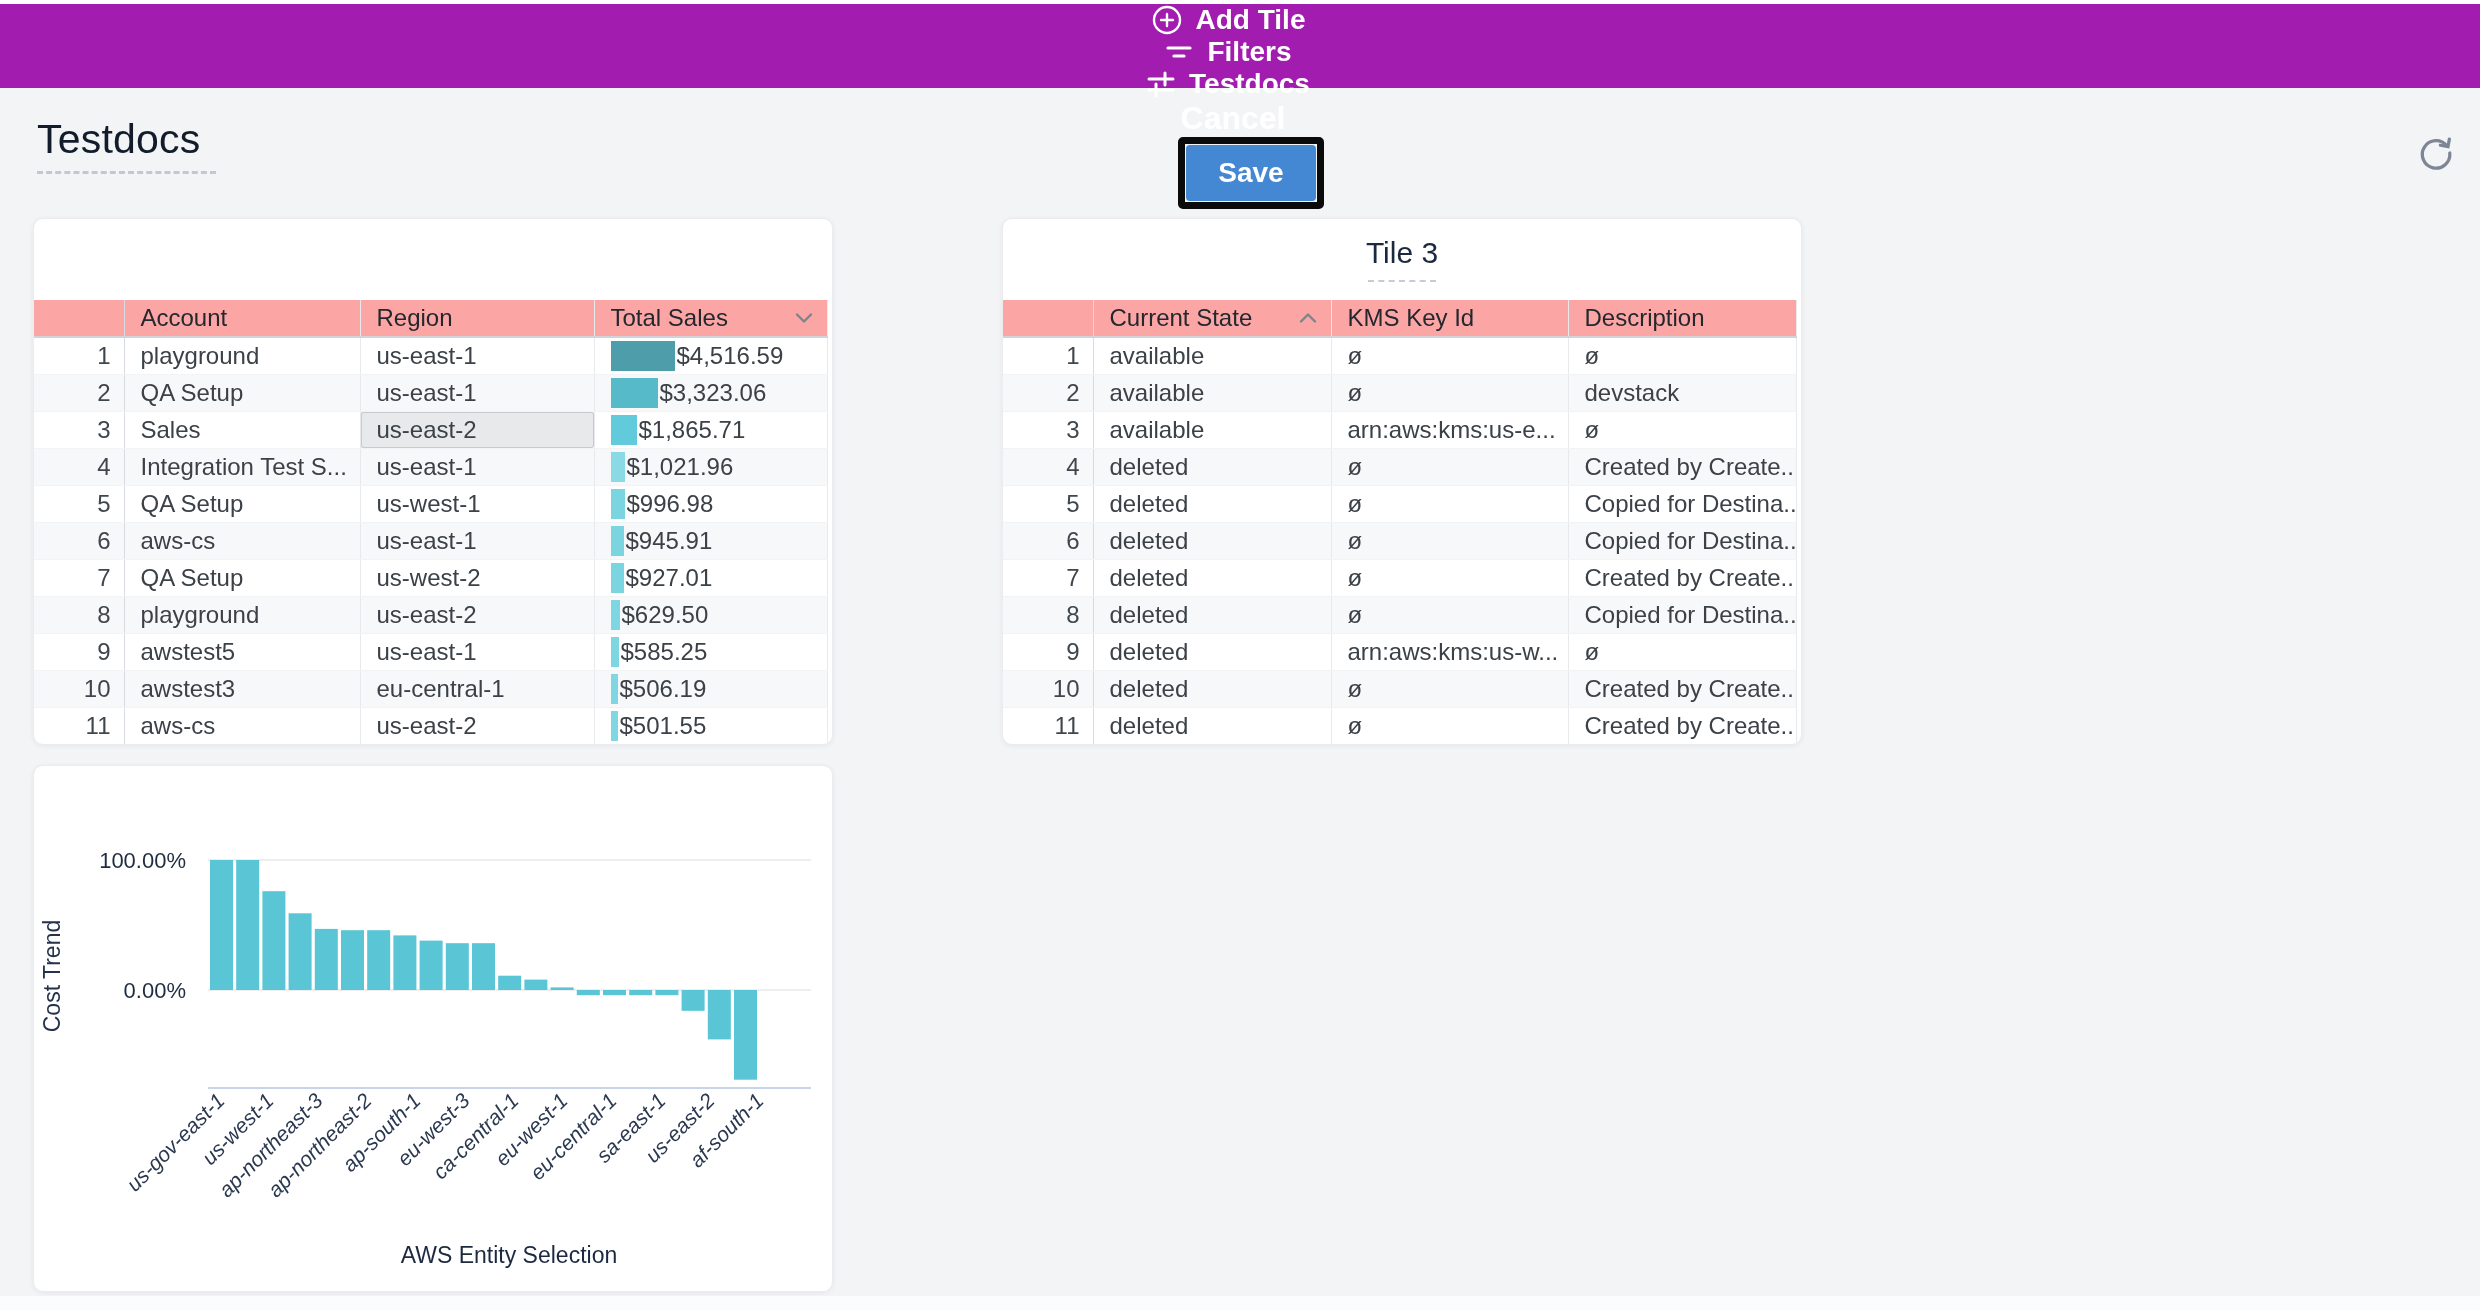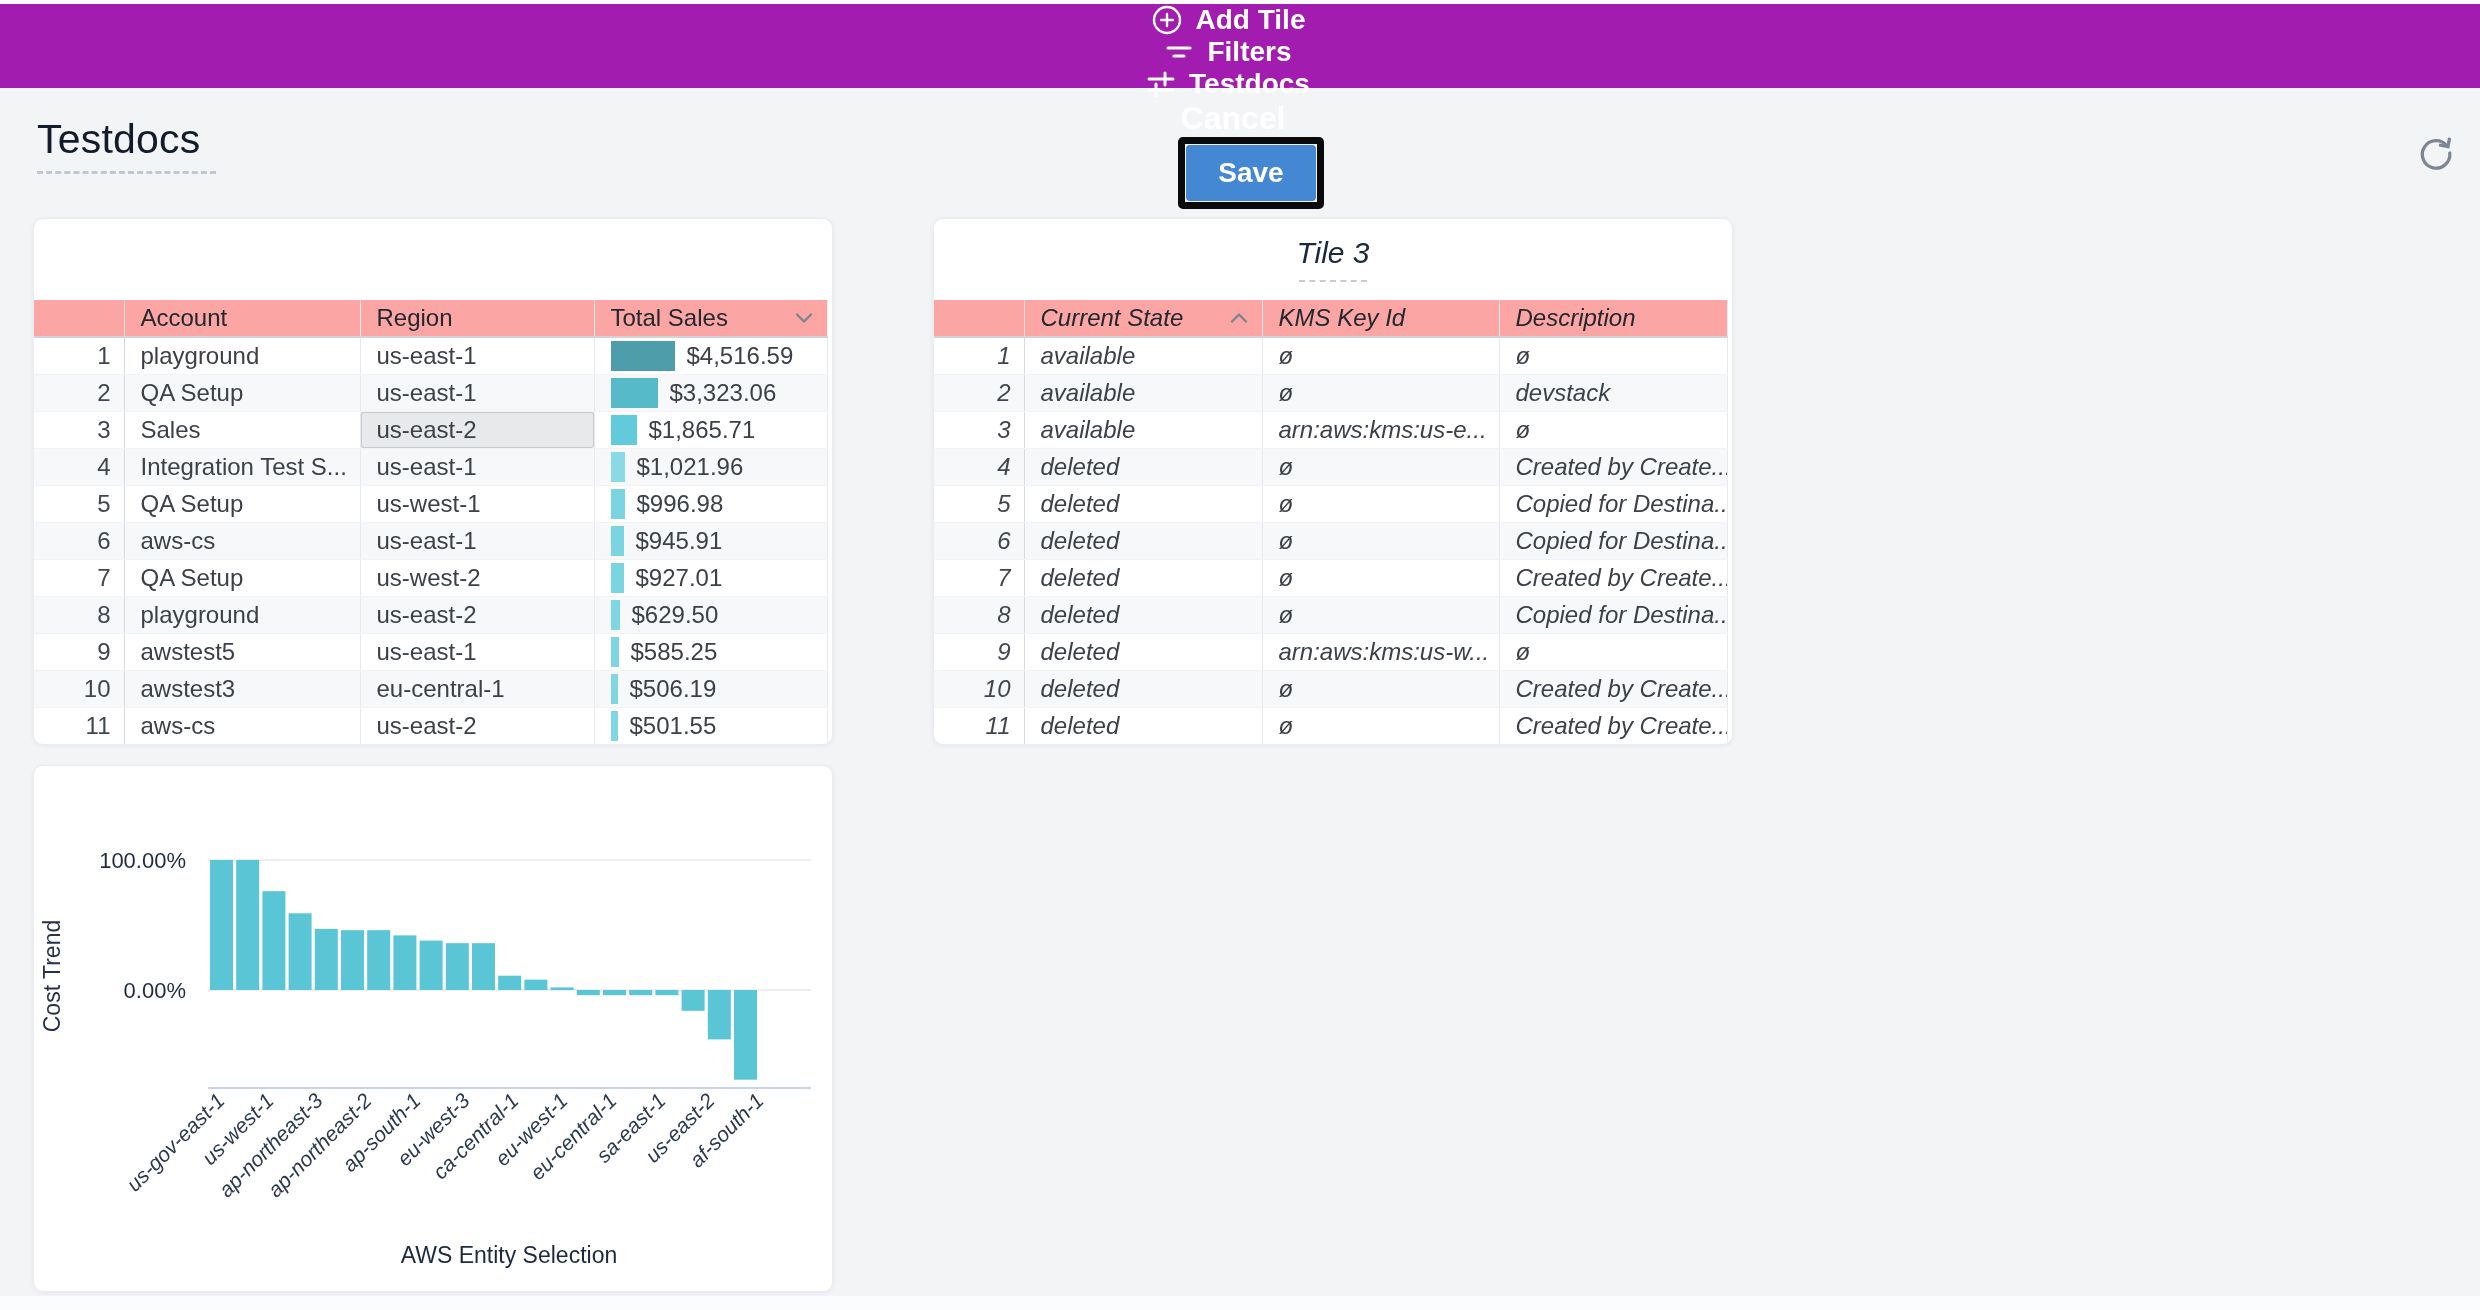--- a/index.html
+++ b/index.html
@@ -42,21 +42,21 @@
     background:none; border:none; cursor:pointer; padding:0; color:#7d8694;
   }
 
   
   .tile {
     position:absolute; width:800px; height:527px; background:#fff;
     border:1px solid #ececef; border-radius:10px; overflow:hidden;
     box-shadow:0 1px 5px rgba(25,39,70,.07);
   }
   .tile-1 { left:33px; top:218px; }
-  .tile-2 { left:933px; top:218px;font-style:italic; }
+  .tile-2 { left:1002px; top:218px; }
   .tile-3 { left:33px; top:765px; }
   .tile-head { position:absolute; top:0; left:0; right:0; text-align:center; padding-top:17px; z-index:2; }
   .tile-title { margin:0; font-size:30px; font-weight:500; color:#1b2940; display:inline-block; }
   .tile-dash { margin:0 auto; border-bottom:2px dashed #c6ccd6; height:12px; width:180px; }
 
   
   table.tbl {
     position:absolute; top:81px; left:0; width:793px;
     border-collapse:collapse; table-layout:fixed;
     border-right:1px solid #e7e9ec;
@@ -78,21 +78,21 @@
   .tbl th.gutter { border-right:1px solid #d8dbdf; }
   .tbl .sep { border-left:1px solid #e7e9ec; }
   .tbl tr.stripe td { background:#f7f8fa; }
   .sort-ic { position:absolute; right:12px; top:50%; transform:translateY(-50%); line-height:0; }
   .nullv { color:#b3bac2; }
   td.selected {
     background:#e7e9eb !important;
     box-shadow:inset 0 0 0 1px #c7cbd0;
     border-radius:3px;
   }
-  .costcell { display:flex; align-items:center; gap:12px; height:100%; }
+  .costcell { display:flex; align-items:center; gap:2px; height:100%; }
   .costbar { height:30px; flex:none; }
   .costtext { color:#3b4147; }
 
   
   .chart-svg { position:absolute; inset:0; }
   .ytick { font-size:22px; font-weight:500; fill:#1f2c40; }
   .xtick { font-size:21px; font-style:italic; fill:#2a3850; }
   .ylab  { font-size:23px; font-weight:500; fill:#25324a; }
   .xlab  { font-size:23px; font-weight:500; fill:#1c2940; }
 </style>

